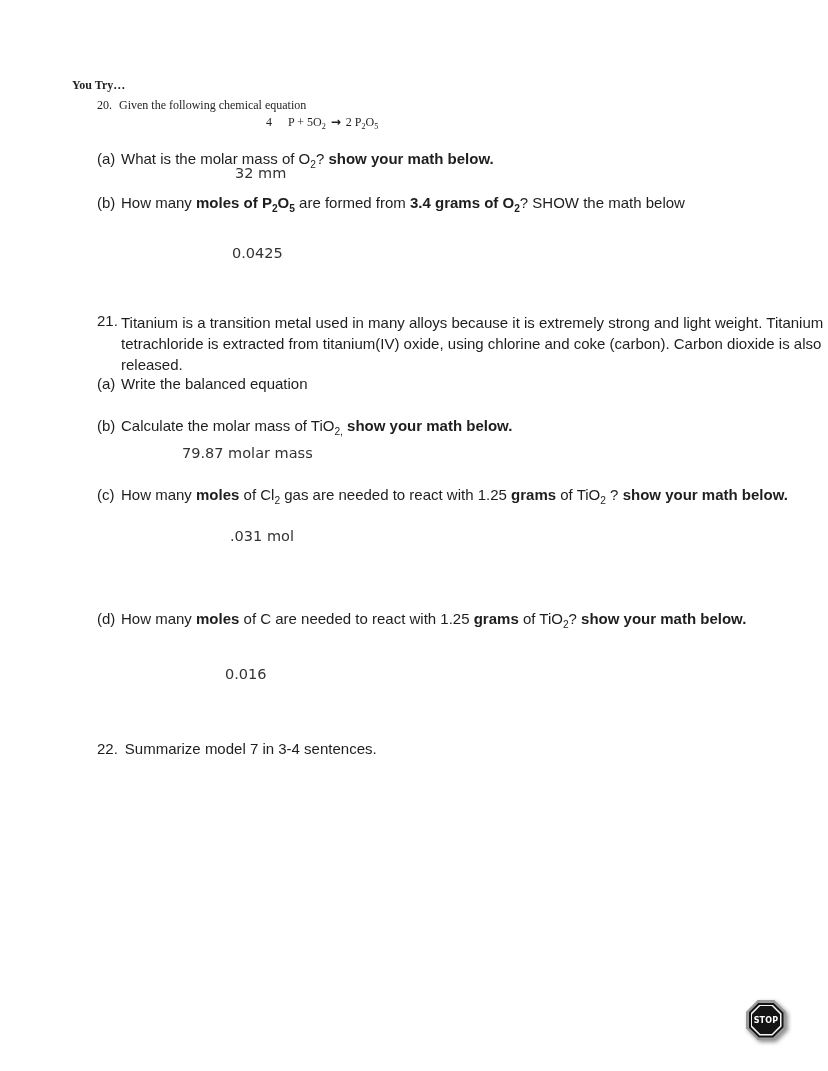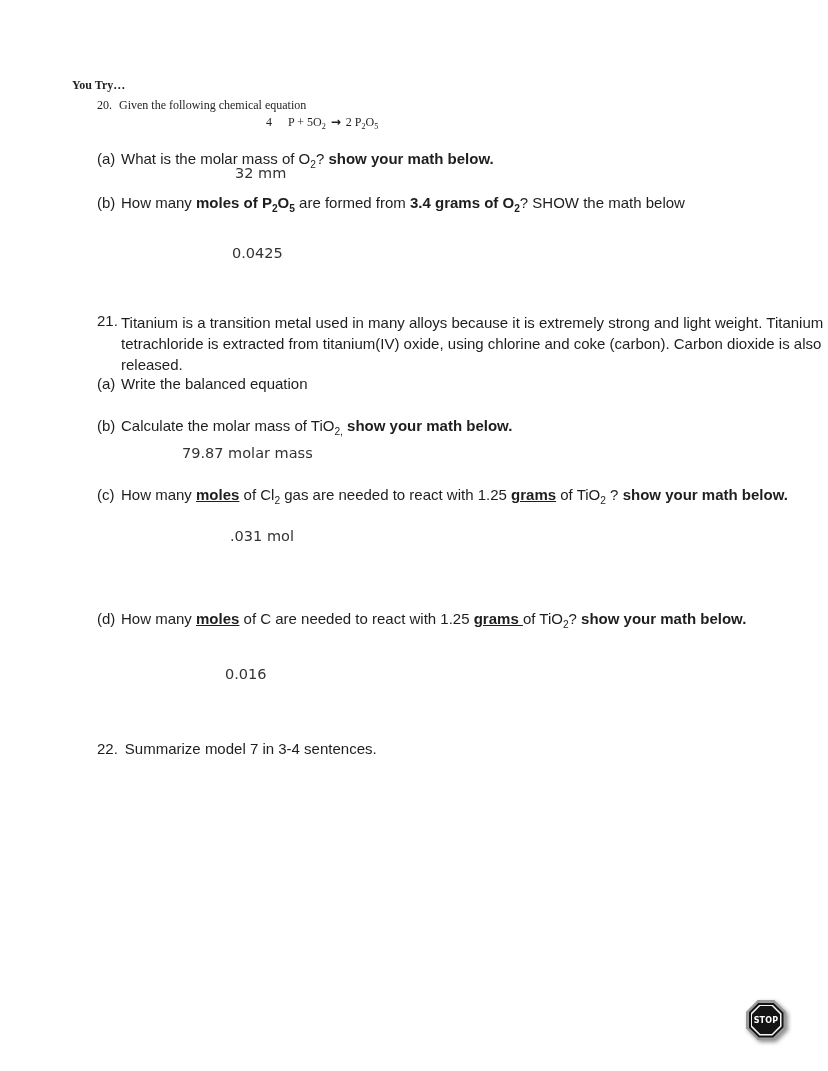--- a/index.html
+++ b/index.html
@@ -5,21 +5,21 @@
   html,body{margin:0;padding:0;background:#ffffff;}
   .page{
     position:relative;width:828px;height:1071px;background:#ffffff;
     font-family:"Liberation Sans",sans-serif;color:#1e1e1e;overflow:hidden;
   }
   .line{position:absolute;font-size:15px;line-height:1.25;white-space:nowrap;}
   .serif{font-family:"Liberation Serif",serif;font-size:12px;}
   .bold{font-weight:700;}
   .b{font-weight:700;}
   .u{}
-  .bu{font-weight:700;text-decoration:underline;}
+  .bu{font-weight:700;}
   sub{font-size:0.68em;line-height:0;}
   .row{display:flex;}
   .qlabel{width:24px;flex:none;}
   .num{margin-right:7px;}
   .blank{display:inline-block;border-bottom:1.4px solid #2a2a2a;height:14px;vertical-align:baseline;}
   .gap{display:inline-block;width:9px;}
   .ans{font-family:"DejaVu Sans",sans-serif;font-size:14.5px;color:#333333;}
   .para{line-height:21px;}
   .arrow{font-family:"DejaVu Sans",sans-serif;font-weight:700;margin:0 5px;}
   .eqcoef{margin-right:16px;}

